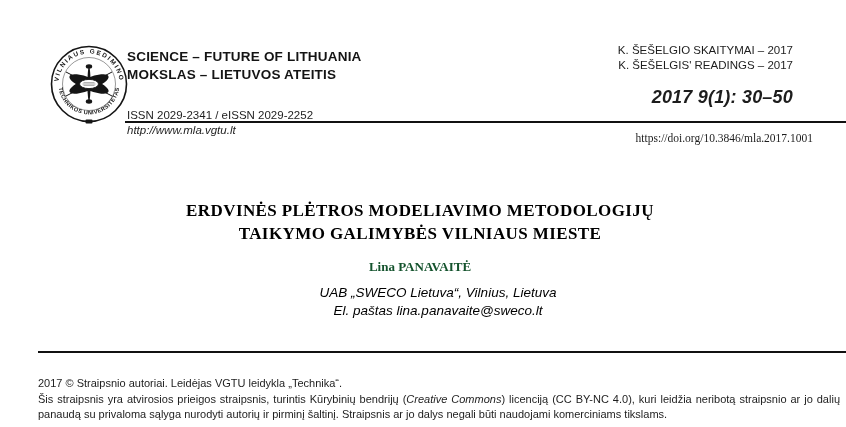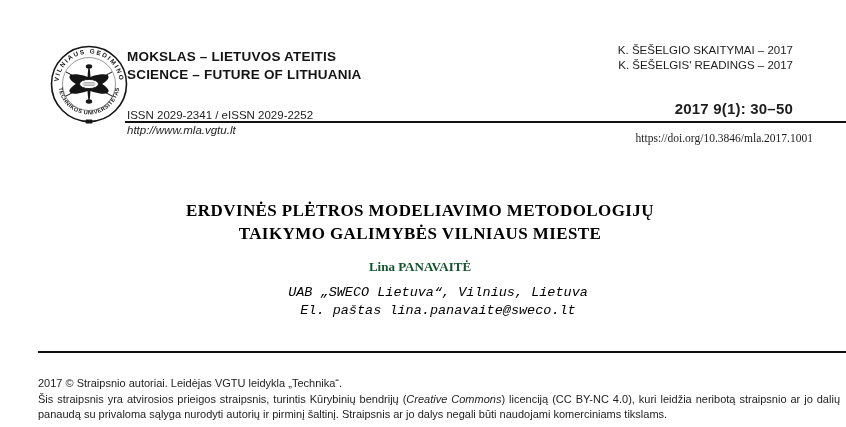--- a/index.html
+++ b/index.html
@@ -12,35 +12,35 @@
   .logo{position:absolute;left:49px;top:42px;width:80px;height:86px;}
   .sealtext{fill:#141414;font-family:"Liberation Sans",sans-serif;font-weight:bold;}
   
   .hdr-left{position:absolute;left:127px;top:48px;}
   .hdr-left .bold-line{font-weight:bold;font-size:13.5px;line-height:18px;letter-spacing:.2px;color:#141414;}
   .hdr-left .issn{font-size:11.5px;line-height:14px;margin-top:24px;}
   .hdr-left .url{font-size:11.5px;line-height:14px;font-style:italic;margin-top:1px;}
   
   .hdr-right{position:absolute;right:53px;top:43px;text-align:right;}
   .hdr-right .conf{font-size:11.5px;line-height:15px;}
-  .hdr-right .cit{font-size:15px;font-weight:bold;letter-spacing:.2px;margin-top:27px;}
+  .hdr-right .cit{font-size:18px;font-weight:bold;letter-spacing:.2px;margin-top:14px;font-style:italic;}
   
   .rule{position:absolute;height:2px;background:#111;}
   .rule-header{left:125px;right:0;top:121px;}
   .rule-footer{left:38px;right:0;top:351px;}
   
   .doi{position:absolute;right:33px;top:131px;font-size:11.5px;line-height:14px;font-family:Liberation Serif, serif;}
   
   .title{position:absolute;left:0;right:6px;top:199px;margin:0;text-align:center;
     font-family:"Liberation Serif",serif;font-weight:bold;font-size:17px;
     line-height:23px;letter-spacing:.4px;color:#000;}
   .author{position:absolute;left:0;right:6px;top:259px;text-align:center;
     font-family:"Liberation Serif",serif;font-weight:bold;font-size:13px;color:#14532d;}
   .byline{position:absolute;left:0;right:6px;top:284px;text-align:center;
-    font-family:Liberation Mono, monospace;font-style:italic;font-size:13.5px;line-height:18px;color:#000;margin-left:36px;}
+    font-family:Liberation Sans, sans-serif;font-style:italic;font-size:13.5px;line-height:18px;color:#000;margin-left:36px;}
   
   .license{position:absolute;left:38px;right:6px;top:376px;font-size:11px;line-height:15.5px;color:#1d1d1d;}
   .license p{margin:0;text-align:justify;}
   .license .copyright{text-align:left;}
 </style>
 </head>
 <body>
 
 <div class="page">
 
@@ -65,22 +65,22 @@
       <ellipse cx="40" cy="59.5" rx="3.2" ry="2.2"></ellipse>
       <rect x="36.5" y="77.5" width="7" height="4" rx="1"></rect>
     </g>
     <line x1="17" y1="30" x2="63" y2="54" stroke="#151515" stroke-width="1"></line>
     <line x1="17" y1="54" x2="63" y2="30" stroke="#151515" stroke-width="1"></line>
     <ellipse cx="40" cy="42" rx="9.5" ry="4.6" fill="#ffffff" stroke="#151515" stroke-width="0.9"></ellipse>
     <path d="M33.5,42 h13 M34.5,40.6 h11 M34.5,43.4 h11" stroke="#555555" stroke-width="0.5" fill="none"></path>
   </svg>
 
   <div class="hdr-left">
+    <div class="bold-line">SCIENCE – FUTURE OF LITHUANIA</div>
     <div class="bold-line">MOKSLAS – LIETUVOS ATEITIS</div>
-    <div class="bold-line">SCIENCE – FUTURE OF LITHUANIA</div>
     <div class="issn">ISSN 2029-2341 / eISSN 2029-2252</div>
     <div class="url">http://www.mla.vgtu.lt</div>
   </div>
 
   <div class="hdr-right">
     <div class="conf">K. ŠEŠELGIO SKAITYMAI – 2017</div>
     <div class="conf">K. ŠEŠELGIS' READINGS – 2017</div>
     <div class="cit">2017 9(1): 30–50</div>
   </div>
 

